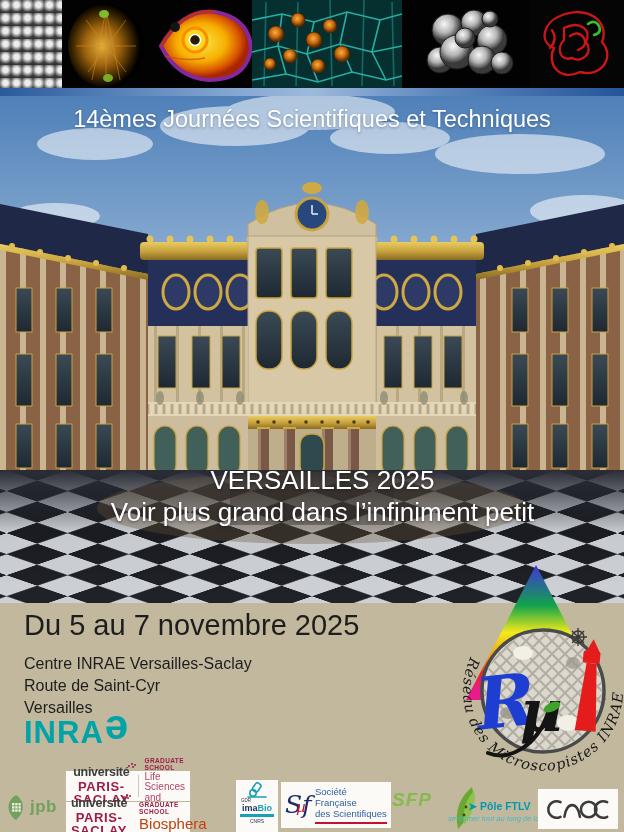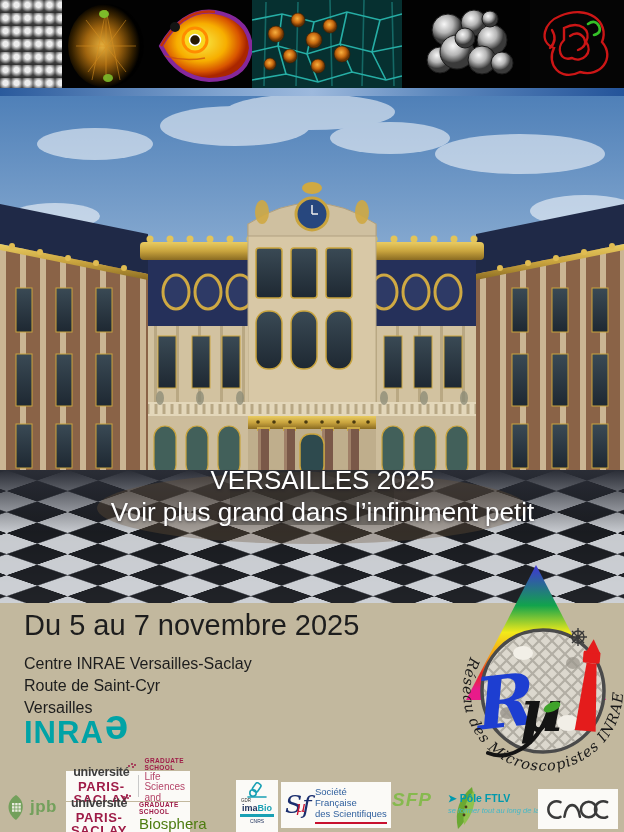--- a/index.html
+++ b/index.html
@@ -44,21 +44,21 @@
   .ups1{top:168px;} .ups2{top:199px;}
   .uni{width:74px;text-align:center;line-height:1;position:relative;}
   .uni-name{font-size:12.5px;color:#3d3d3d;font-weight:700;letter-spacing:-.3px;}
   .uni-dots{position:absolute;top:-1px;right:2px;width:2px;height:2px;border-radius:50%;
     background:#9e1b47;box-shadow:3px -2px 0 #9e1b47,6px -1px 0 #9e1b47,4px 1px 0 #9e1b47;}
   .uni-campus{font-size:13px;color:#9e1b47;font-weight:700;letter-spacing:.6px;margin-top:2px;}
   .ups-div{width:1px;height:22px;background:#c9c9c9;}
   .school{flex:1;line-height:1.05;}
   .gs-label{font-size:6.5px;font-weight:700;color:#9e1b47;letter-spacing:.4px;}
   .gs-line{font-size:10px;color:#b5466a;}
-  .gs-name{font-size:15px;color:#4d7c0f;margin-top:1px;}
+  .gs-name{font-size:15px;color:#c2410c;margin-top:1px;}
 
   .imabio{left:236px;top:177px;width:42px;height:64px;display:flex;flex-direction:column;
     align-items:center;justify-content:flex-start;gap:1px;padding:2px;}
   .imabio-name{font-size:9px;font-weight:700;line-height:9px;}
   .imabio-name .ima{color:#1a2e5a;} .imabio-name .bio{color:#19a0b4;}
   .imabio-gdr{font-size:4.5px;color:#333;align-self:flex-start;margin-left:3px;line-height:4px;}
   .imabio-bar{width:90%;height:3px;background:#19a0b4;}
   .imabio-sub{font-size:5px;color:#1a2e5a;line-height:6px;}
 
   .sfu{left:281px;top:179px;width:110px;height:46px;display:flex;align-items:center;
@@ -69,21 +69,21 @@
   .sfu-mu{position:absolute;left:11px;top:12px;font-family:"DejaVu Serif",serif;
     font-style:italic;font-size:15px;color:#c8102e;}
   .sfu-text{line-height:11px;}
   .sfu-line{font-size:9.5px;color:#30609e;}
   .sfu-rule{height:1.5px;background:#c8102e;margin-top:3px;}
 
   .sfp{position:absolute;left:392px;top:182px;display:flex;align-items:flex-start;gap:18px;}
   .sfp-text{font-size:19px;font-weight:700;font-style:italic;color:#86b94e;
     letter-spacing:1px;margin-top:4px;}
 
-  .ftlv{position:absolute;left:448px;top:190px;line-height:1;}
+  .ftlv{position:absolute;left:448px;top:198px;line-height:1;text-align:center;}
   .ftlv-label{font-size:10.5px;font-weight:700;color:#0099ad;}
   .ftlv-tag{font-size:7.5px;font-style:italic;color:#45b8c6;margin-top:3px;}
 
   .cnoc{left:538px;top:186px;width:80px;height:40px;display:flex;align-items:center;
     justify-content:center;}
 </style>
 </head>
 <body>
 
 <div class="poster">
@@ -408,20 +408,21 @@
         <g transform="translate(312,374) scale(1.8,0.62) rotate(45)">
           <rect x="-420" y="-420" width="840" height="840" fill="url(#chk)" opacity=".88"></rect>
         </g>
         <rect x="0" y="374" width="624" height="62" fill="url(#fadeG)"></rect>
         <ellipse cx="312" cy="412" rx="215" ry="36" fill="#6a5438" opacity=".35"></ellipse>
         <rect x="230" y="374" width="164" height="55" fill="#2e2a26" opacity=".4"></rect>
       </g>
     </svg>
 
     <div class="photo-title">
+      <div>14èmes Journées Scientifiques et Techniques</div>
     </div>
 
     <div class="venue">
       <div>VERSAILLES 2025</div>
       <div>Voir plus grand dans l’infiniment petit</div>
     </div>
   </div>
 
   <div class="bottom">
 

